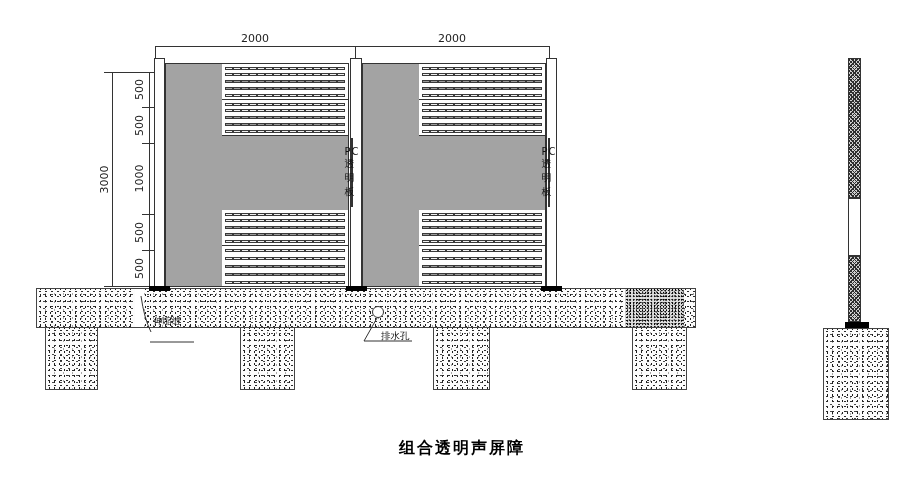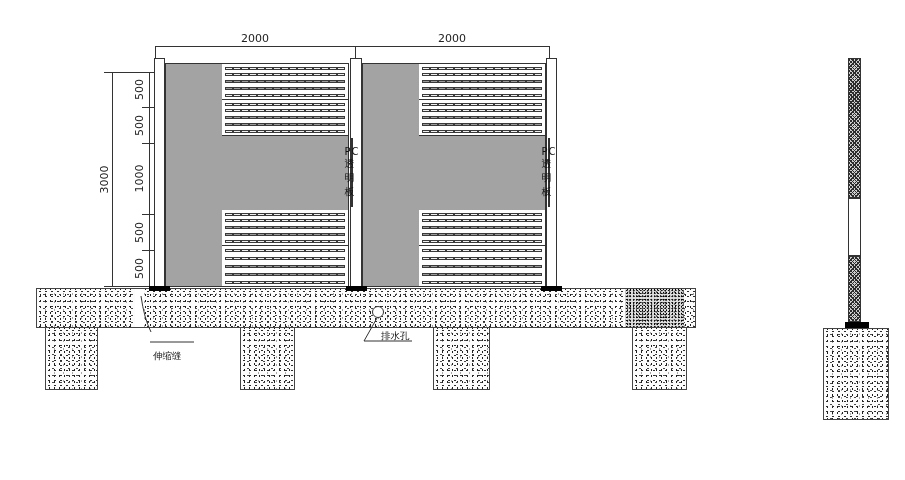--- a/index.html
+++ b/index.html
@@ -812,23 +812,24 @@
 
   <div class="circle" style="left:372px; top:306px;"></div>
 
   <svg class="abs" width="905" height="480" style="left:0; top:0;">
     <path d="M141,296 Q144,318 151,332" fill="none" stroke="#333" stroke-width="1"></path>
     <line x1="150" y1="342" x2="194" y2="342" stroke="#333" stroke-width="1"></line>
     <line x1="377" y1="318" x2="364" y2="341" stroke="#333" stroke-width="1"></line>
     <line x1="364" y1="341" x2="412" y2="341" stroke="#333" stroke-width="1"></line>
   </svg>
 
-  <div class="anno" style="left:153px; top:350px;">伸缩缝</div>
+  <div class="anno" style="left:153px; top:315px;">伸缩缝</div>
   <div class="anno" style="left:381px; top:330px;">排水孔</div>
 
   <div class="abs hatch" style="left:848px; top:58px;  width:13px; height:140px; border:1px solid #333;"></div>
   <div class="abs" style="left:848px; top:198px; width:13px; height:58px; background:#fff; border:1px solid #333;"></div>
   <div class="abs hatch" style="left:848px; top:256px; width:13px; height:66px; border:1px solid #333;"></div>
   <div class="pad" style="left:845px; top:322px; width:24px; height:6px;"></div>
   <div class="abs stipple" style="left:823px; top:328px; width:66px; height:92px; border:1px solid #444;"></div>
 
+  <div class="title" style="left:302px; top:438px; width:320px;">组合透明声屏障</div>
 
 </div>
 
 </body></html>

